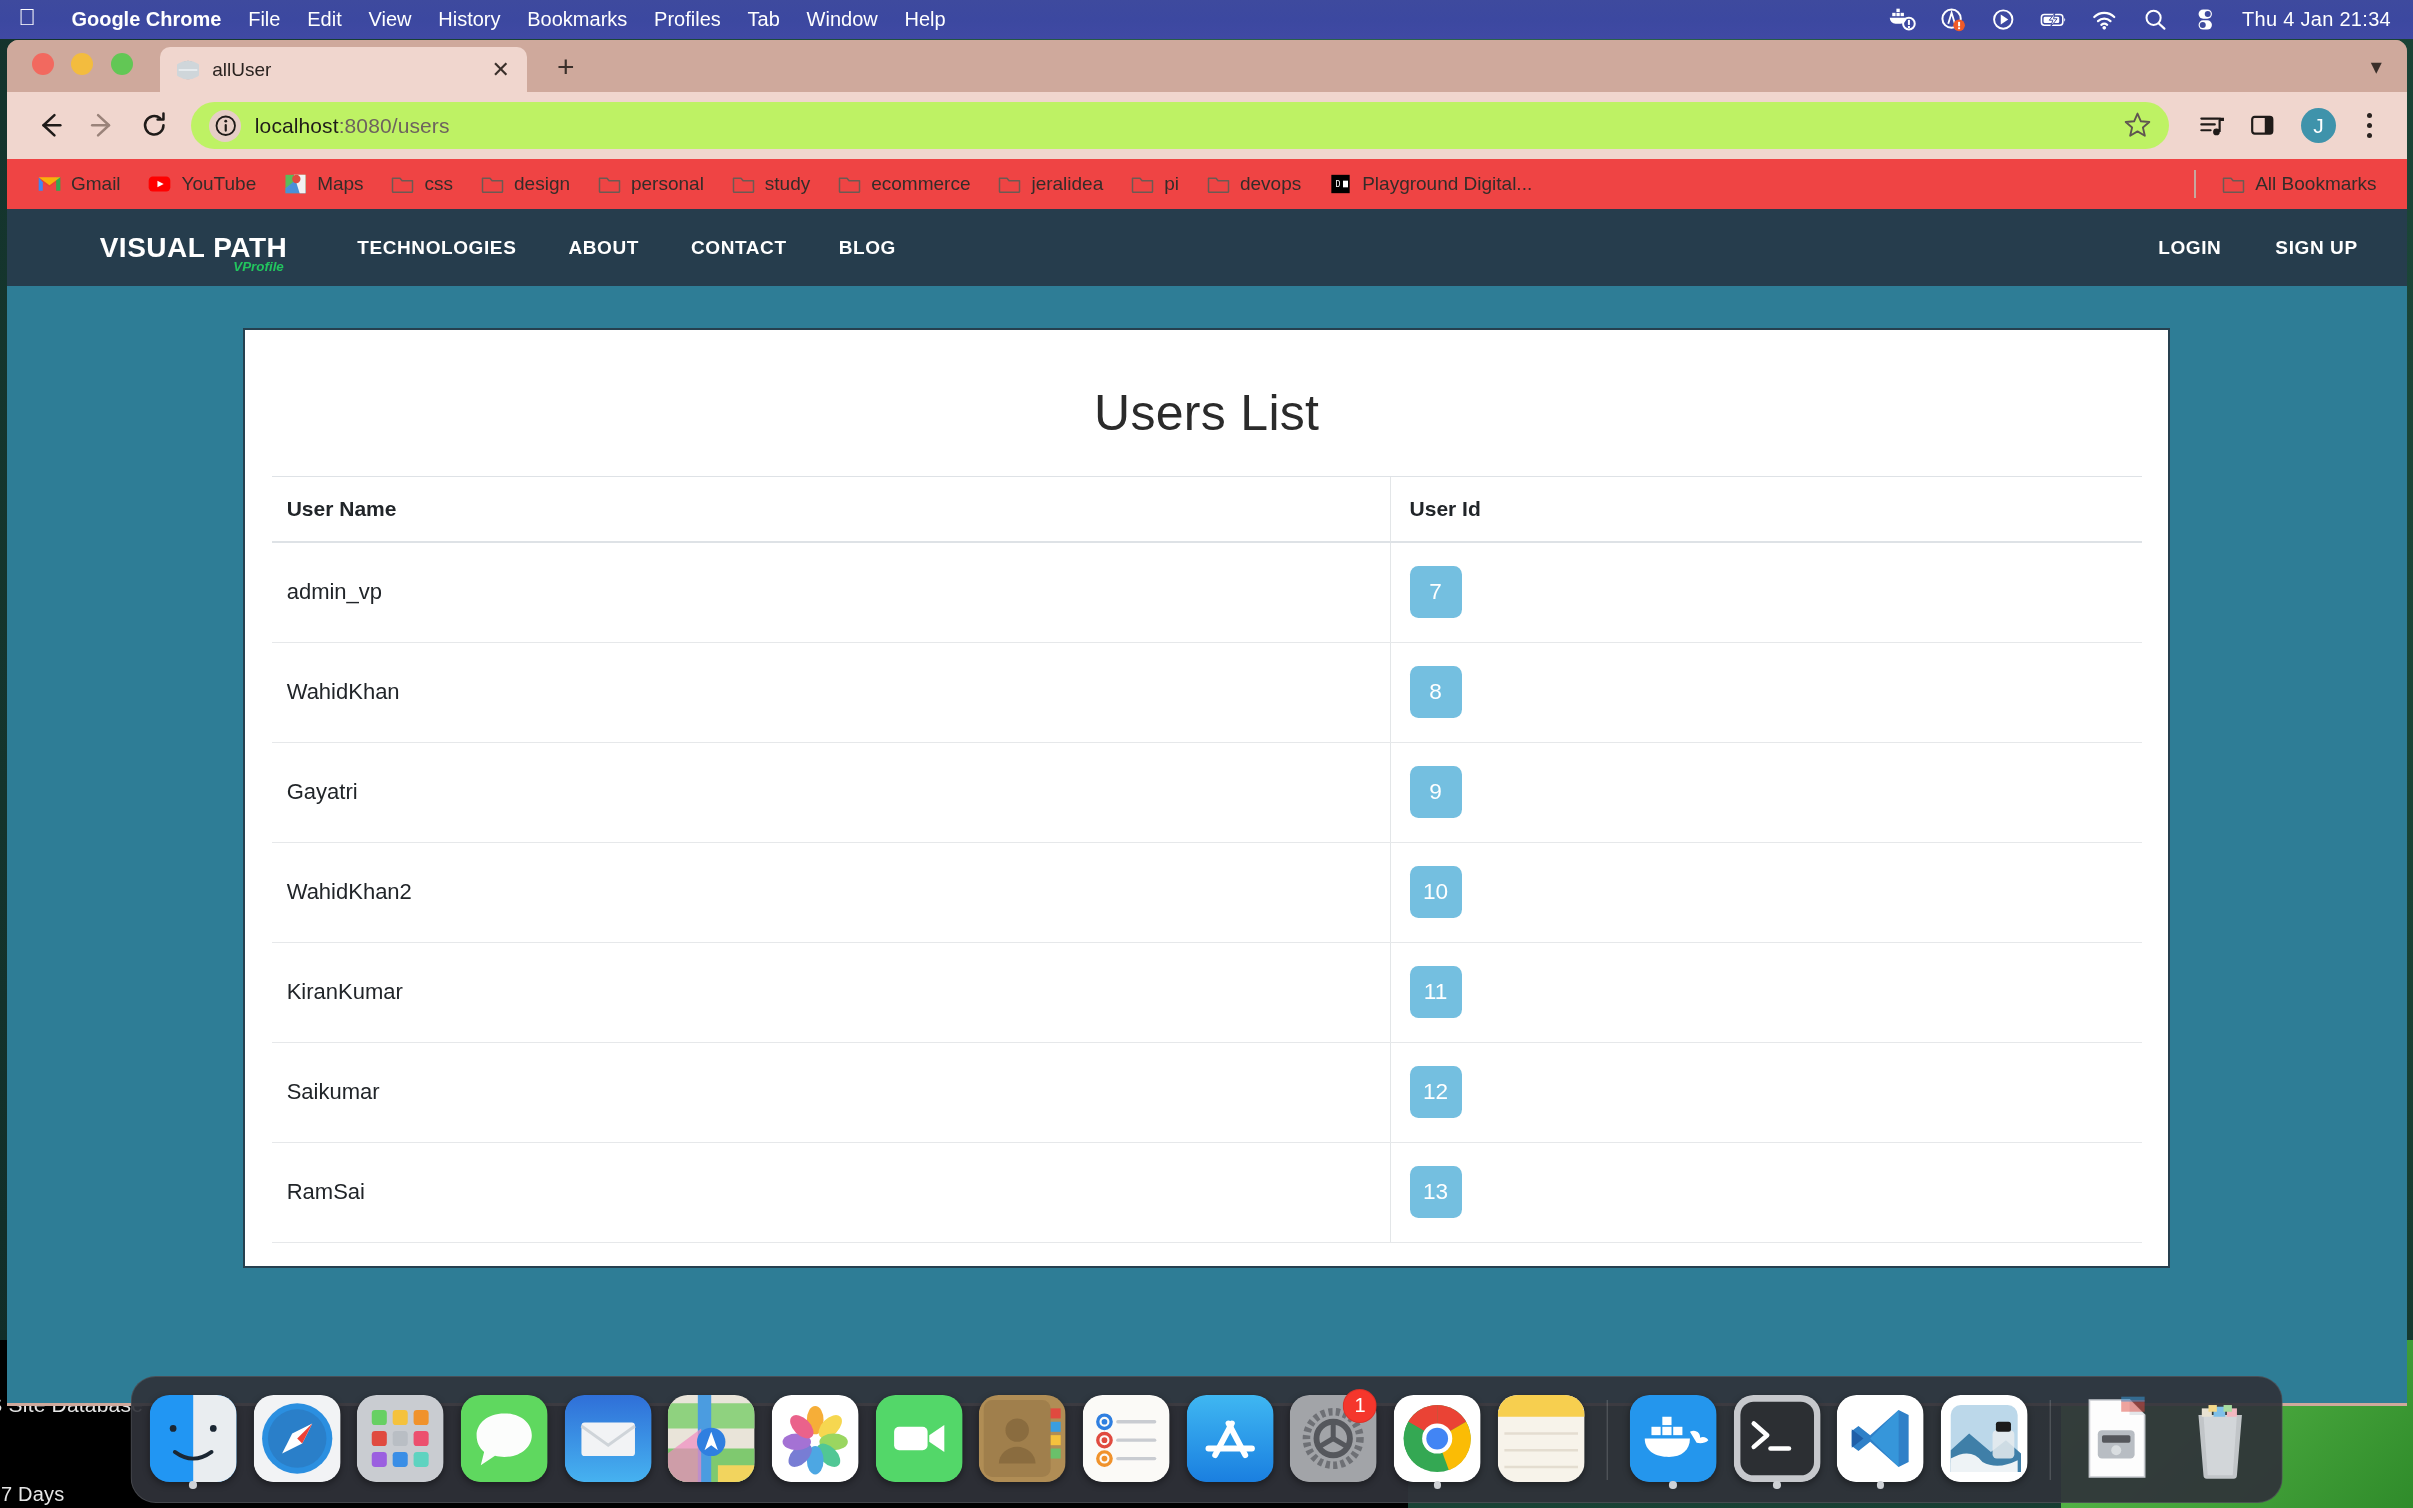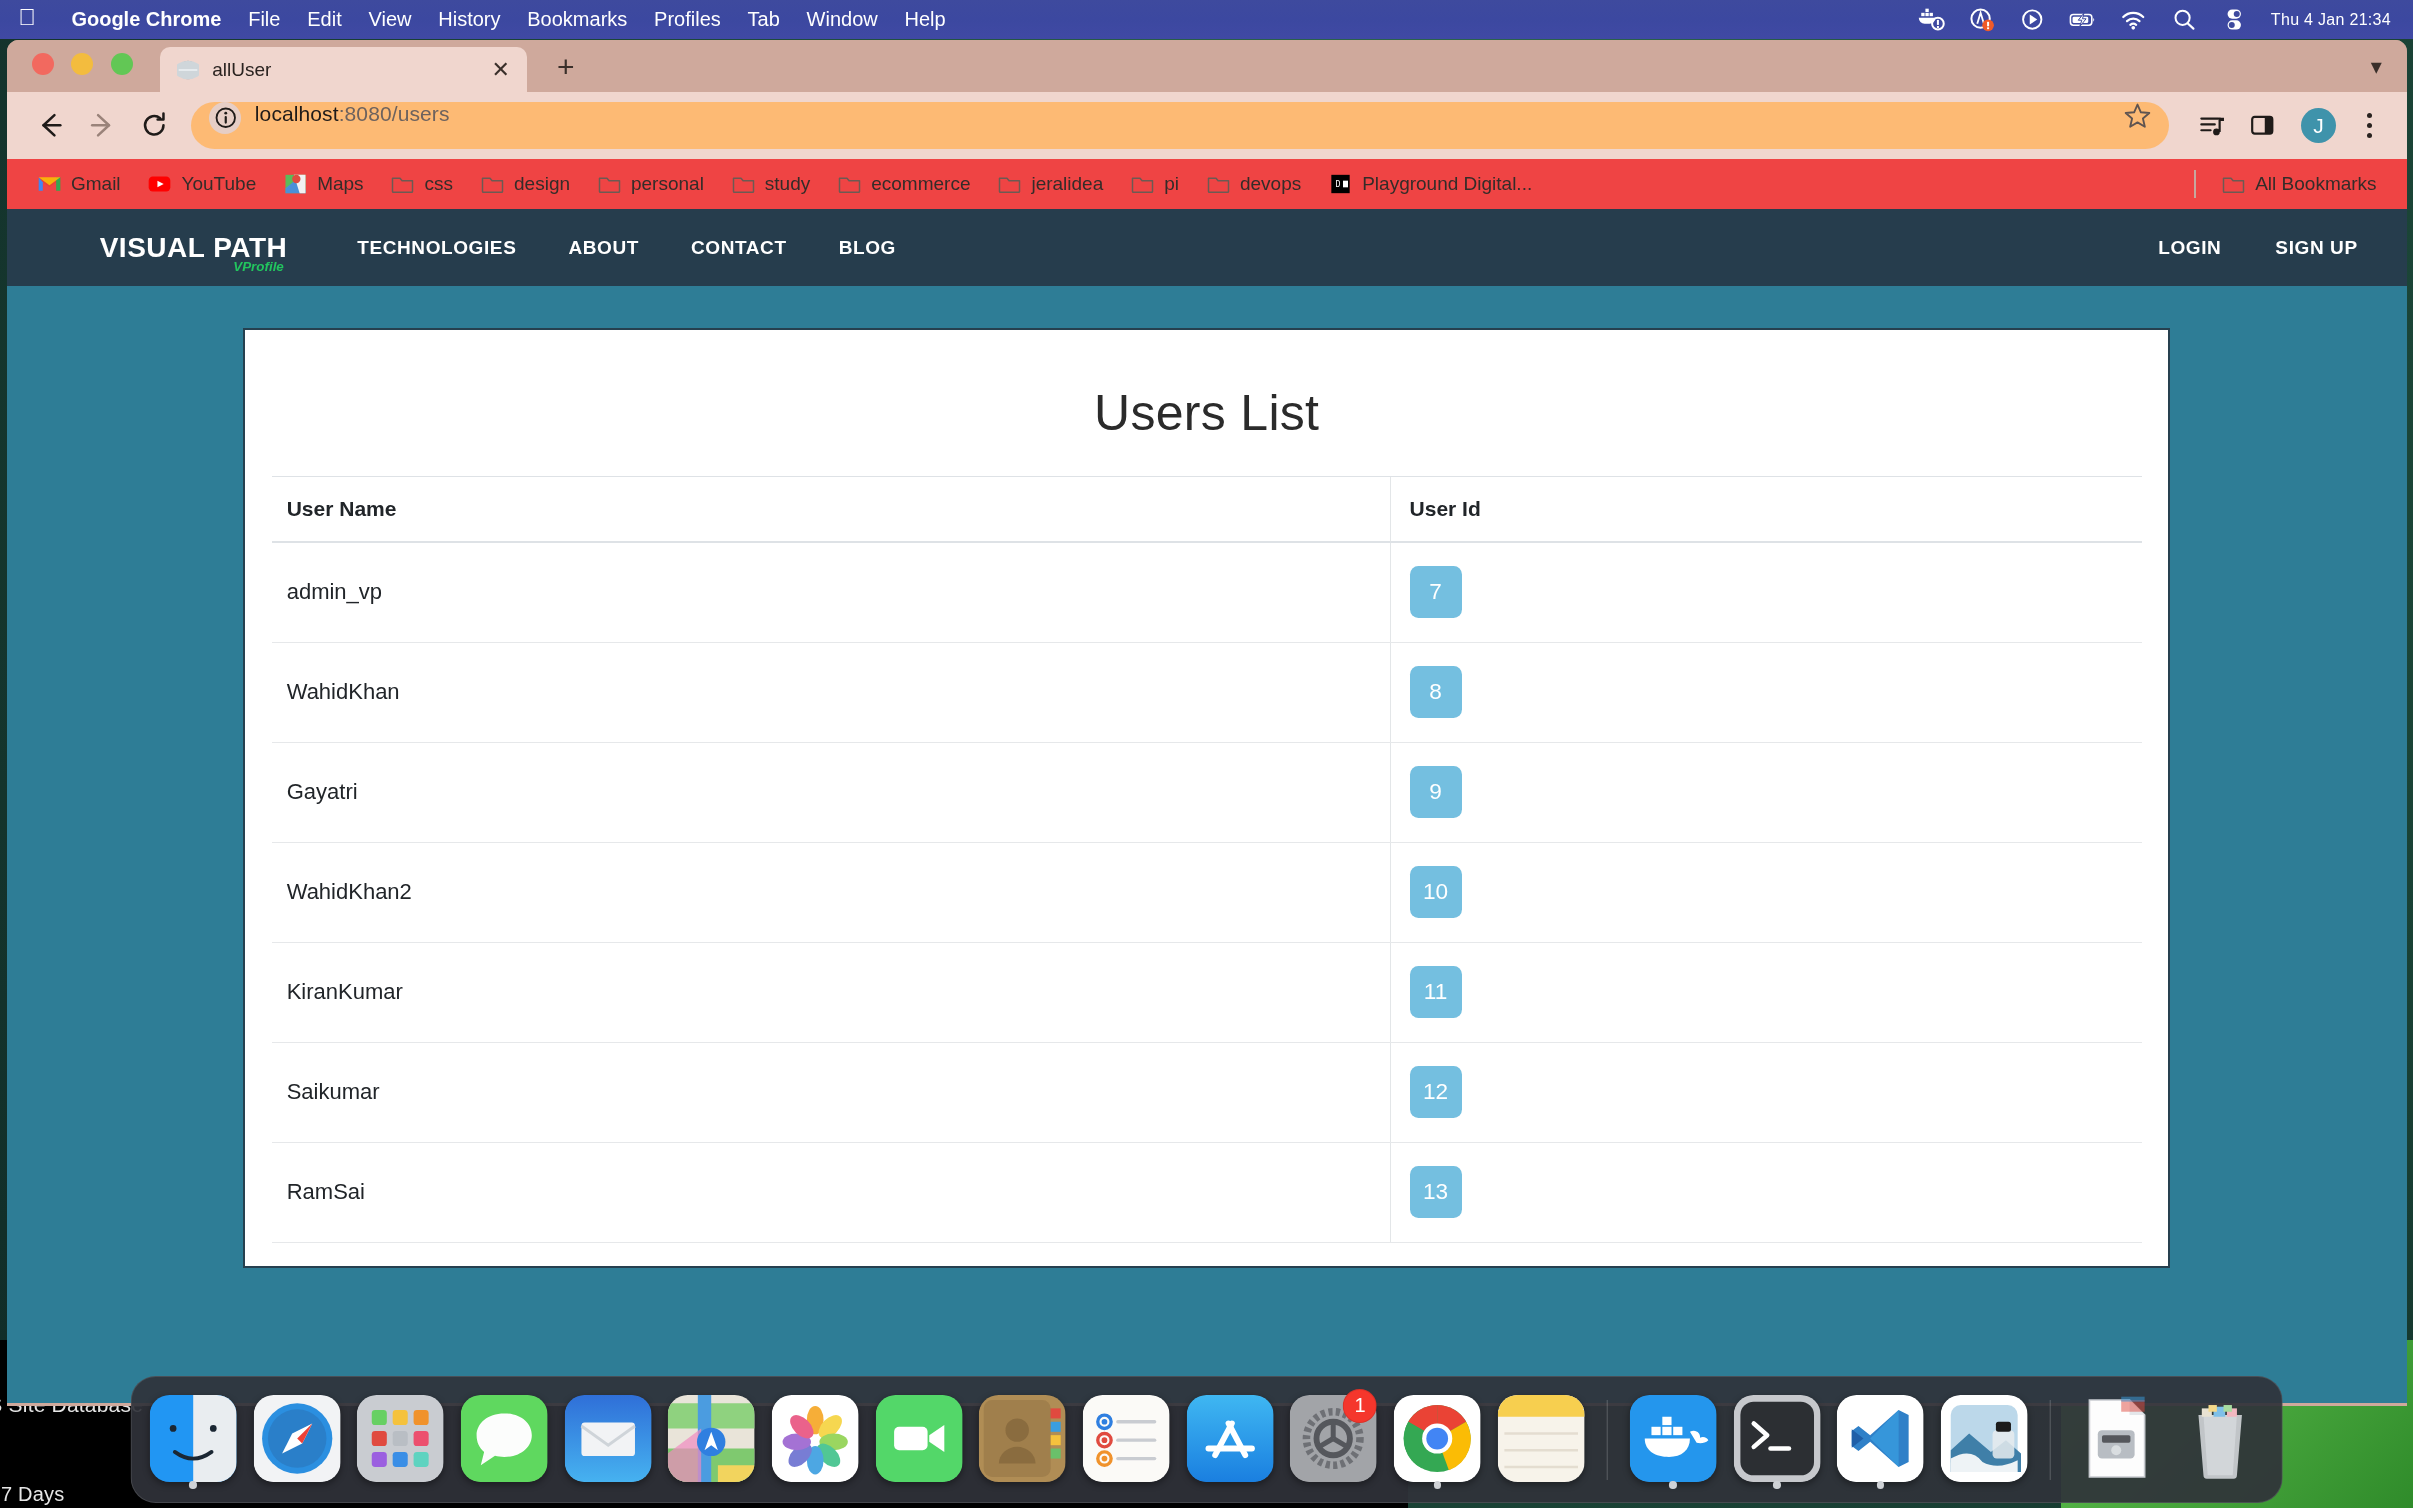--- a/index.html
+++ b/index.html
@@ -39,21 +39,21 @@
     display: flex; align-items: center; color: #fff;
     font-size: 20px;
   }
   .menubar .apple { margin: 0 22px 0 18.4px; font-size: 23.5px; line-height: 1; position: relative; top: -1.7px; }
   .menubar .mb-item { padding: 0 13.4px; white-space: nowrap; }
   .menubar .mb-item.bold { font-weight: bold; }
   .menubar .spacer { flex: 1; }
   .menubar .status { display: flex; align-items: center; gap: 22px; padding-right: 22px; }
   .status-icon { width: 28.5px; height: 25px; position: relative; display: inline-block; }
   .status-icon svg { width: 100%; height: 100%; display: block; }
-  .clock { font-size: 16px; white-space: nowrap; letter-spacing: 0.3px; }
+  .clock { font-size: 20px; white-space: nowrap; letter-spacing: 0.3px; }
 
   
   .chrome-window {
     position: absolute; left: 6.7px; top: 40px; width: 2400px; height: 1366px;
     background: #cfa99c;
     border-radius: 11.7px 11.7px 0 0;
     overflow: hidden;
   }
   
   .tabstrip {
@@ -78,22 +78,22 @@
   .tabstrip-right { margin-left: auto; padding: 0 25px 11.7px 0; color: #3a2f2a; font-size: 22px; }
 
   
   .toolbar {
     height: 67px; background: #f0d6ce; display: flex; align-items: center;
     padding: 0 20px; gap: 5px;
   }
   .navbtn { width: 47px; height: 47px; display: flex; align-items: center; justify-content: center; }
   .navbtn svg { width: 28.5px; height: 28.5px; }
   .omnibox {
-    flex: 1; height: 47px; background: #fdba74; border-radius: 23.5px;
-    display: flex; padding: 0 18.4px; margin: 0 15px 0 8.4px;
+    flex: 1; height: 47px; background: #bef264; border-radius: 23.5px;
+    display: flex; align-items: center; padding: 0 18.4px; margin: 0 15px 0 8.4px;
     position: relative;
   }
   .omni-info { width: 32px; height: 32px; border-radius: 50%; background: #e6cec6;
                display: flex; align-items: center; justify-content: center; margin-right: 13.4px;}
   .omni-info svg { width: 23.5px; height: 23.5px; }
   .omni-url { font-size: 21px; color: #1f1b19; letter-spacing: 0.1px; }
   .omni-url .dim { color: #6d625e; }
   .omni-star { margin-left: auto; }
   .omni-star svg { width: 27px; height: 27px; }
   .tb-icon { width: 45px; height: 45px; display: flex; align-items: center; justify-content: center; }

